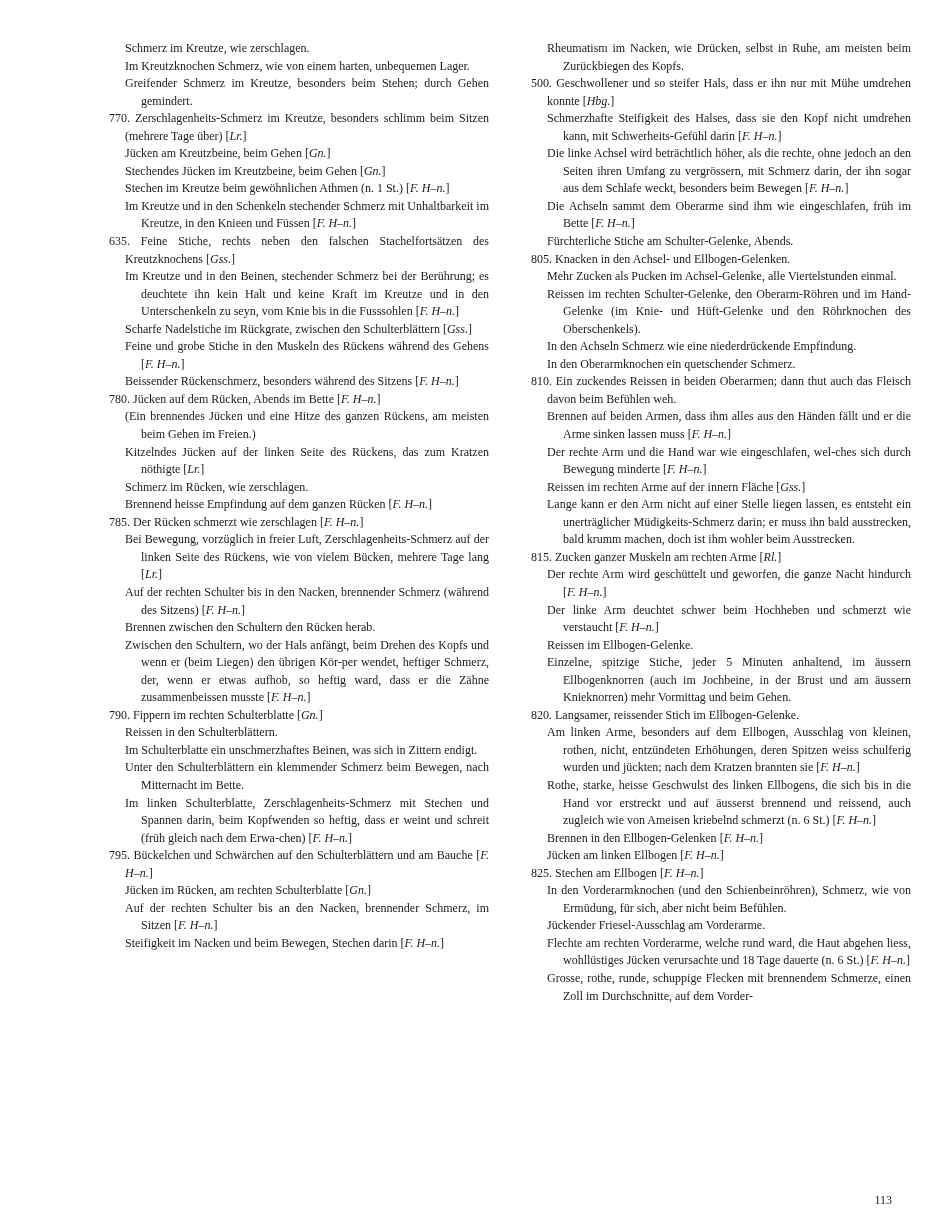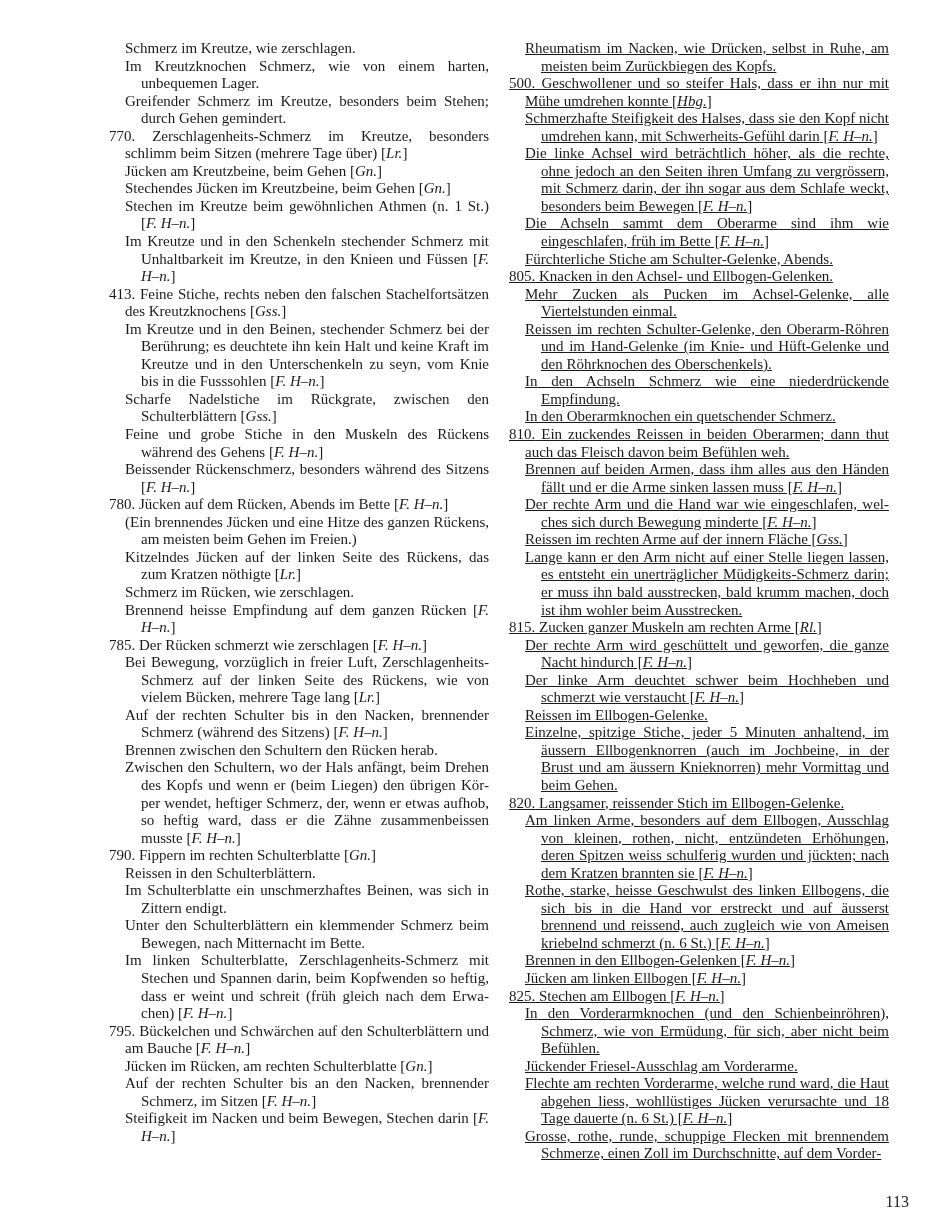--- a/index.html
+++ b/index.html
@@ -1,40 +1,40 @@
 <!DOCTYPE html>
 <html><head>
 <meta charset="utf-8">
 <style>
   html, body { margin: 0; padding: 0; background: #ffffff; }
   body { width: 935px; height: 1210px; position: relative; overflow: hidden;
          font-family: "DejaVu Serif", "Liberation Serif", serif; color: #1a1a1a; }
   .col { position: absolute; top: 40px; width: 380px; font-family: "Liberation Serif", "DejaVu Serif", serif;
-         font-size: 15px; line-height: 17.55px; }
+         font-size: 12px; line-height: 17.55px; }
   .col.left { left: 109px; }
-  .col.right { left: 509px; text-decoration: underline; }
+  .col.right { left: 531px; }
   .entry { position: relative; padding-left: 32px; text-indent: -16px; text-align: justify; margin: 0; }
   .entry.numbered { padding-left: 16px; text-indent: -16px; }
   .entry.numbered .num { display: inline; }
   .src { font-style: italic; }
-  .page-number { position: absolute; right: 26px; top: 1193px; font-family: "Liberation Serif", serif; font-size: 16px; }
+  .page-number { position: absolute; right: 43px; top: 1193px; font-family: "Liberation Serif", serif; font-size: 12px; }
 </style>
 </head>
 <body>
 
 <div class="col left" id="left-col">
     <p class="entry"><span>Schmerz im Kreutze, wie zerschlagen.</span></p>
     <p class="entry"><span>Im Kreutzknochen Schmerz, wie von einem harten, unbequemen Lager.</span></p>
     <p class="entry"><span>Greifender Schmerz im Kreutze, besonders beim Stehen; durch Gehen gemindert.</span></p>
     <p class="entry numbered"><span class="num">770.</span> <span>Zerschlagenheits-Schmerz im Kreutze, besonders schlimm beim Sitzen (mehrere Tage über)</span> [<span class="src">Lr.</span>]</p>
     <p class="entry"><span>Jücken am Kreutzbeine, beim Gehen</span> [<span class="src">Gn.</span>]</p>
     <p class="entry"><span>Stechendes Jücken im Kreutzbeine, beim Gehen</span> [<span class="src">Gn.</span>]</p>
     <p class="entry"><span>Stechen im Kreutze beim gewöhnlichen Athmen (n. 1 St.)</span> [<span class="src">F. H–n.</span>]</p>
     <p class="entry"><span>Im Kreutze und in den Schenkeln stechender Schmerz mit Unhaltbarkeit im Kreutze, in den Knieen und Füssen</span> [<span class="src">F. H–n.</span>]</p>
-    <p class="entry numbered"><span class="num">413.</span> <span>Feine Stiche, rechts neben den falschen Stachelfortsätzen des Kreutzknochens</span> [<span class="src">Gss.</span>]</p>
+    <p class="entry numbered"><span class="num">635.</span> <span>Feine Stiche, rechts neben den falschen Stachelfortsätzen des Kreutzknochens</span> [<span class="src">Gss.</span>]</p>
     <p class="entry"><span>Im Kreutze und in den Beinen, stechender Schmerz bei der Berührung; es deuchtete ihn kein Halt und keine Kraft im Kreutze und in den Unterschenkeln zu seyn, vom Knie bis in die Fusssohlen</span> [<span class="src">F. H–n.</span>]</p>
     <p class="entry"><span>Scharfe Nadelstiche im Rückgrate, zwischen den Schulterblättern</span> [<span class="src">Gss.</span>]</p>
     <p class="entry"><span>Feine und grobe Stiche in den Muskeln des Rückens während des Gehens</span> [<span class="src">F. H–n.</span>]</p>
     <p class="entry"><span>Beissender Rückenschmerz, besonders während des Sitzens</span> [<span class="src">F. H–n.</span>]</p>
     <p class="entry numbered"><span class="num">780.</span> <span>Jücken auf dem Rücken, Abends im Bette</span> [<span class="src">F. H–n.</span>]</p>
     <p class="entry"><span>(Ein brennendes Jücken und eine Hitze des ganzen Rückens, am meisten beim Gehen im Freien.)</span></p>
     <p class="entry"><span>Kitzelndes Jücken auf der linken Seite des Rückens, das zum Kratzen nöthigte</span> [<span class="src">Lr.</span>]</p>
     <p class="entry"><span>Schmerz im Rücken, wie zerschlagen.</span></p>
     <p class="entry"><span>Brennend heisse Empfindung auf dem ganzen Rücken</span> [<span class="src">F. H–n.</span>]</p>
     <p class="entry numbered"><span class="num">785.</span> <span>Der Rücken schmerzt wie zerschlagen</span> [<span class="src">F. H–n.</span>]</p>

